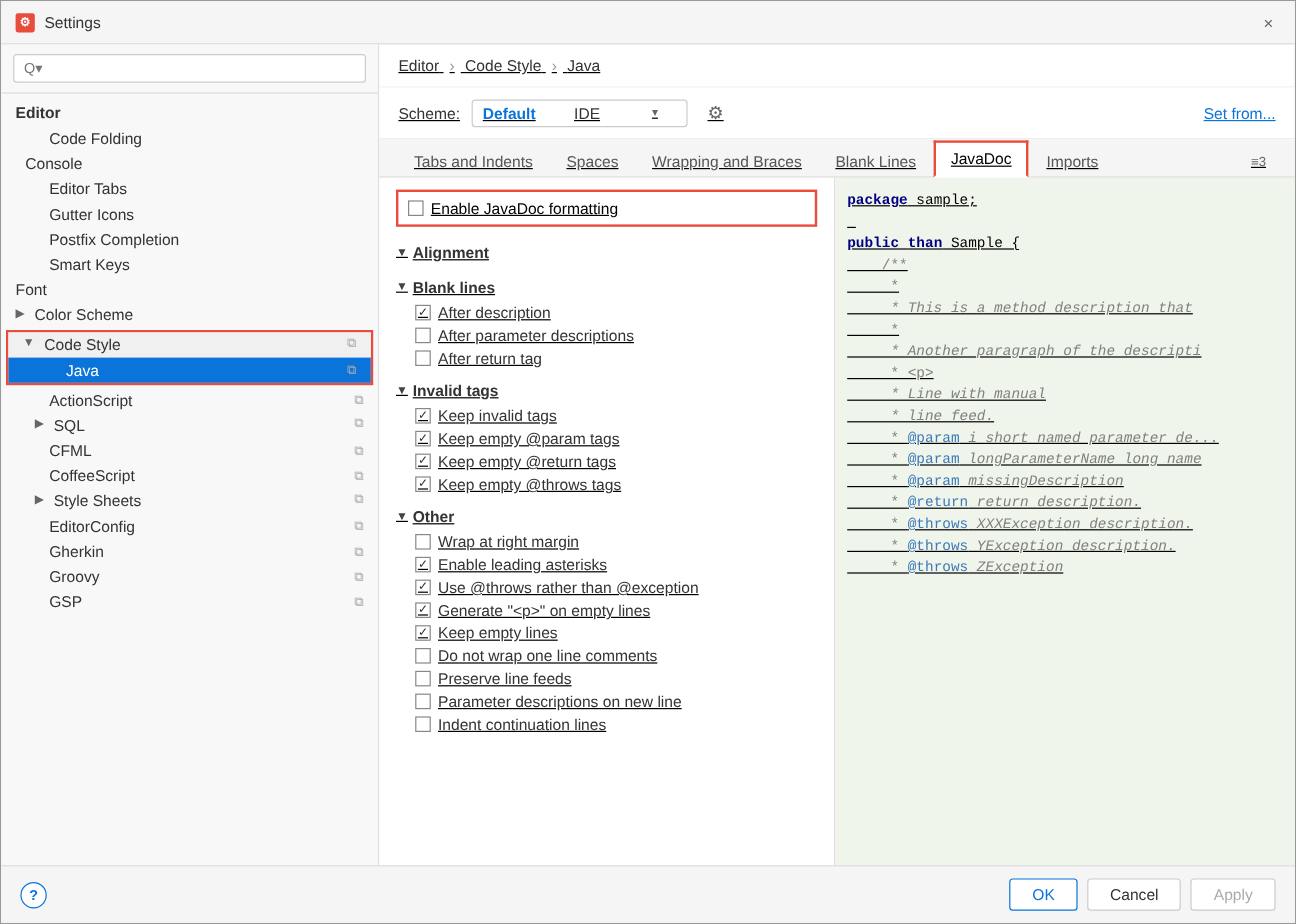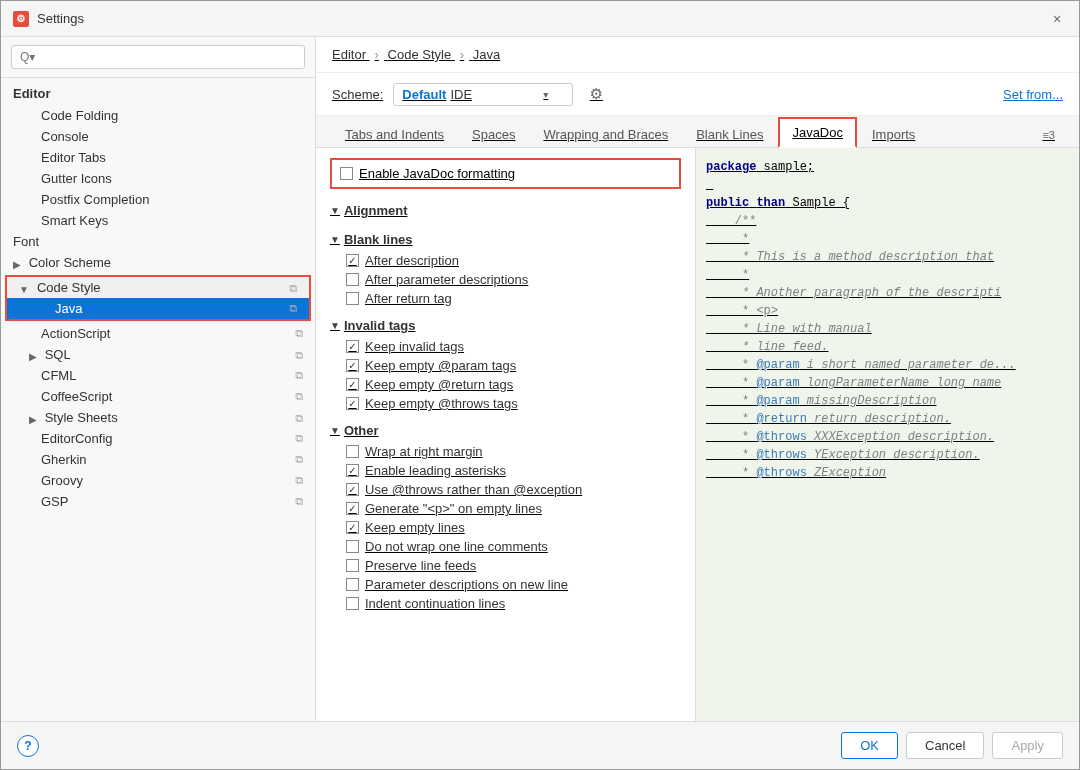--- a/index.html
+++ b/index.html
@@ -118,21 +118,21 @@
       background: #0a74da;
       color: white;
     }
 
     .tree-item-group {
       padding: 3px 12px;
       cursor: pointer;
       color: #333;
       font-size: 13px;
       display: flex;
-      align-items: flex-end;
+      align-items: flex-start;
       gap: 4px;
     }
 
     .tree-arrow { font-size: 10px; color: #666; margin-right: 4px; }
 
     .copy-icon {
       font-size: 11px;
       color: #aaa;
     }
 
@@ -365,20 +365,21 @@
       border: 1px solid #ccc;
       border-radius: 3px;
       padding: 3px 24px 3px 8px;
       font-size: 13px;
       background: white;
       cursor: pointer;
       min-width: 180px;
       display: inline-flex;
       align-items: center;
       position: relative;
+      gap: 28px;
     }
     .scheme-bold { font-weight: bold; color: #0a74da; }
     .scheme-normal { color: #333; margin-left: 4px; }
   </style>
 </head>
 <body>
 
 <div class="window">
 
   <div class="title-bar">
@@ -394,21 +395,21 @@
     <div class="sidebar">
       <div class="search-box">
         <input class="search-input" type="text" placeholder="Q▾" style="">
       </div>
 
       <div class="sidebar-tree">
 
         <div class="tree-section-header">Editor</div>
 
         <div class="tree-item" style="padding-left:40px">Code Folding</div>
-        <div class="tree-item" style="padding-left:40px">Console</div>
+        <div class="tree-item" style="padding-left:20px">Console</div>
         <div class="tree-item" style="padding-left:40px">Editor Tabs</div>
         <div class="tree-item" style="padding-left:40px">Gutter Icons</div>
         <div class="tree-item" style="padding-left:40px">Postfix Completion</div>
         <div class="tree-item" style="padding-left:40px">Smart Keys</div>
 
         <div class="tree-item-group" style="padding-left:12px">
           <span>Font</span>
         </div>
 
         <div class="tree-item-group" style="padding-left:12px">

